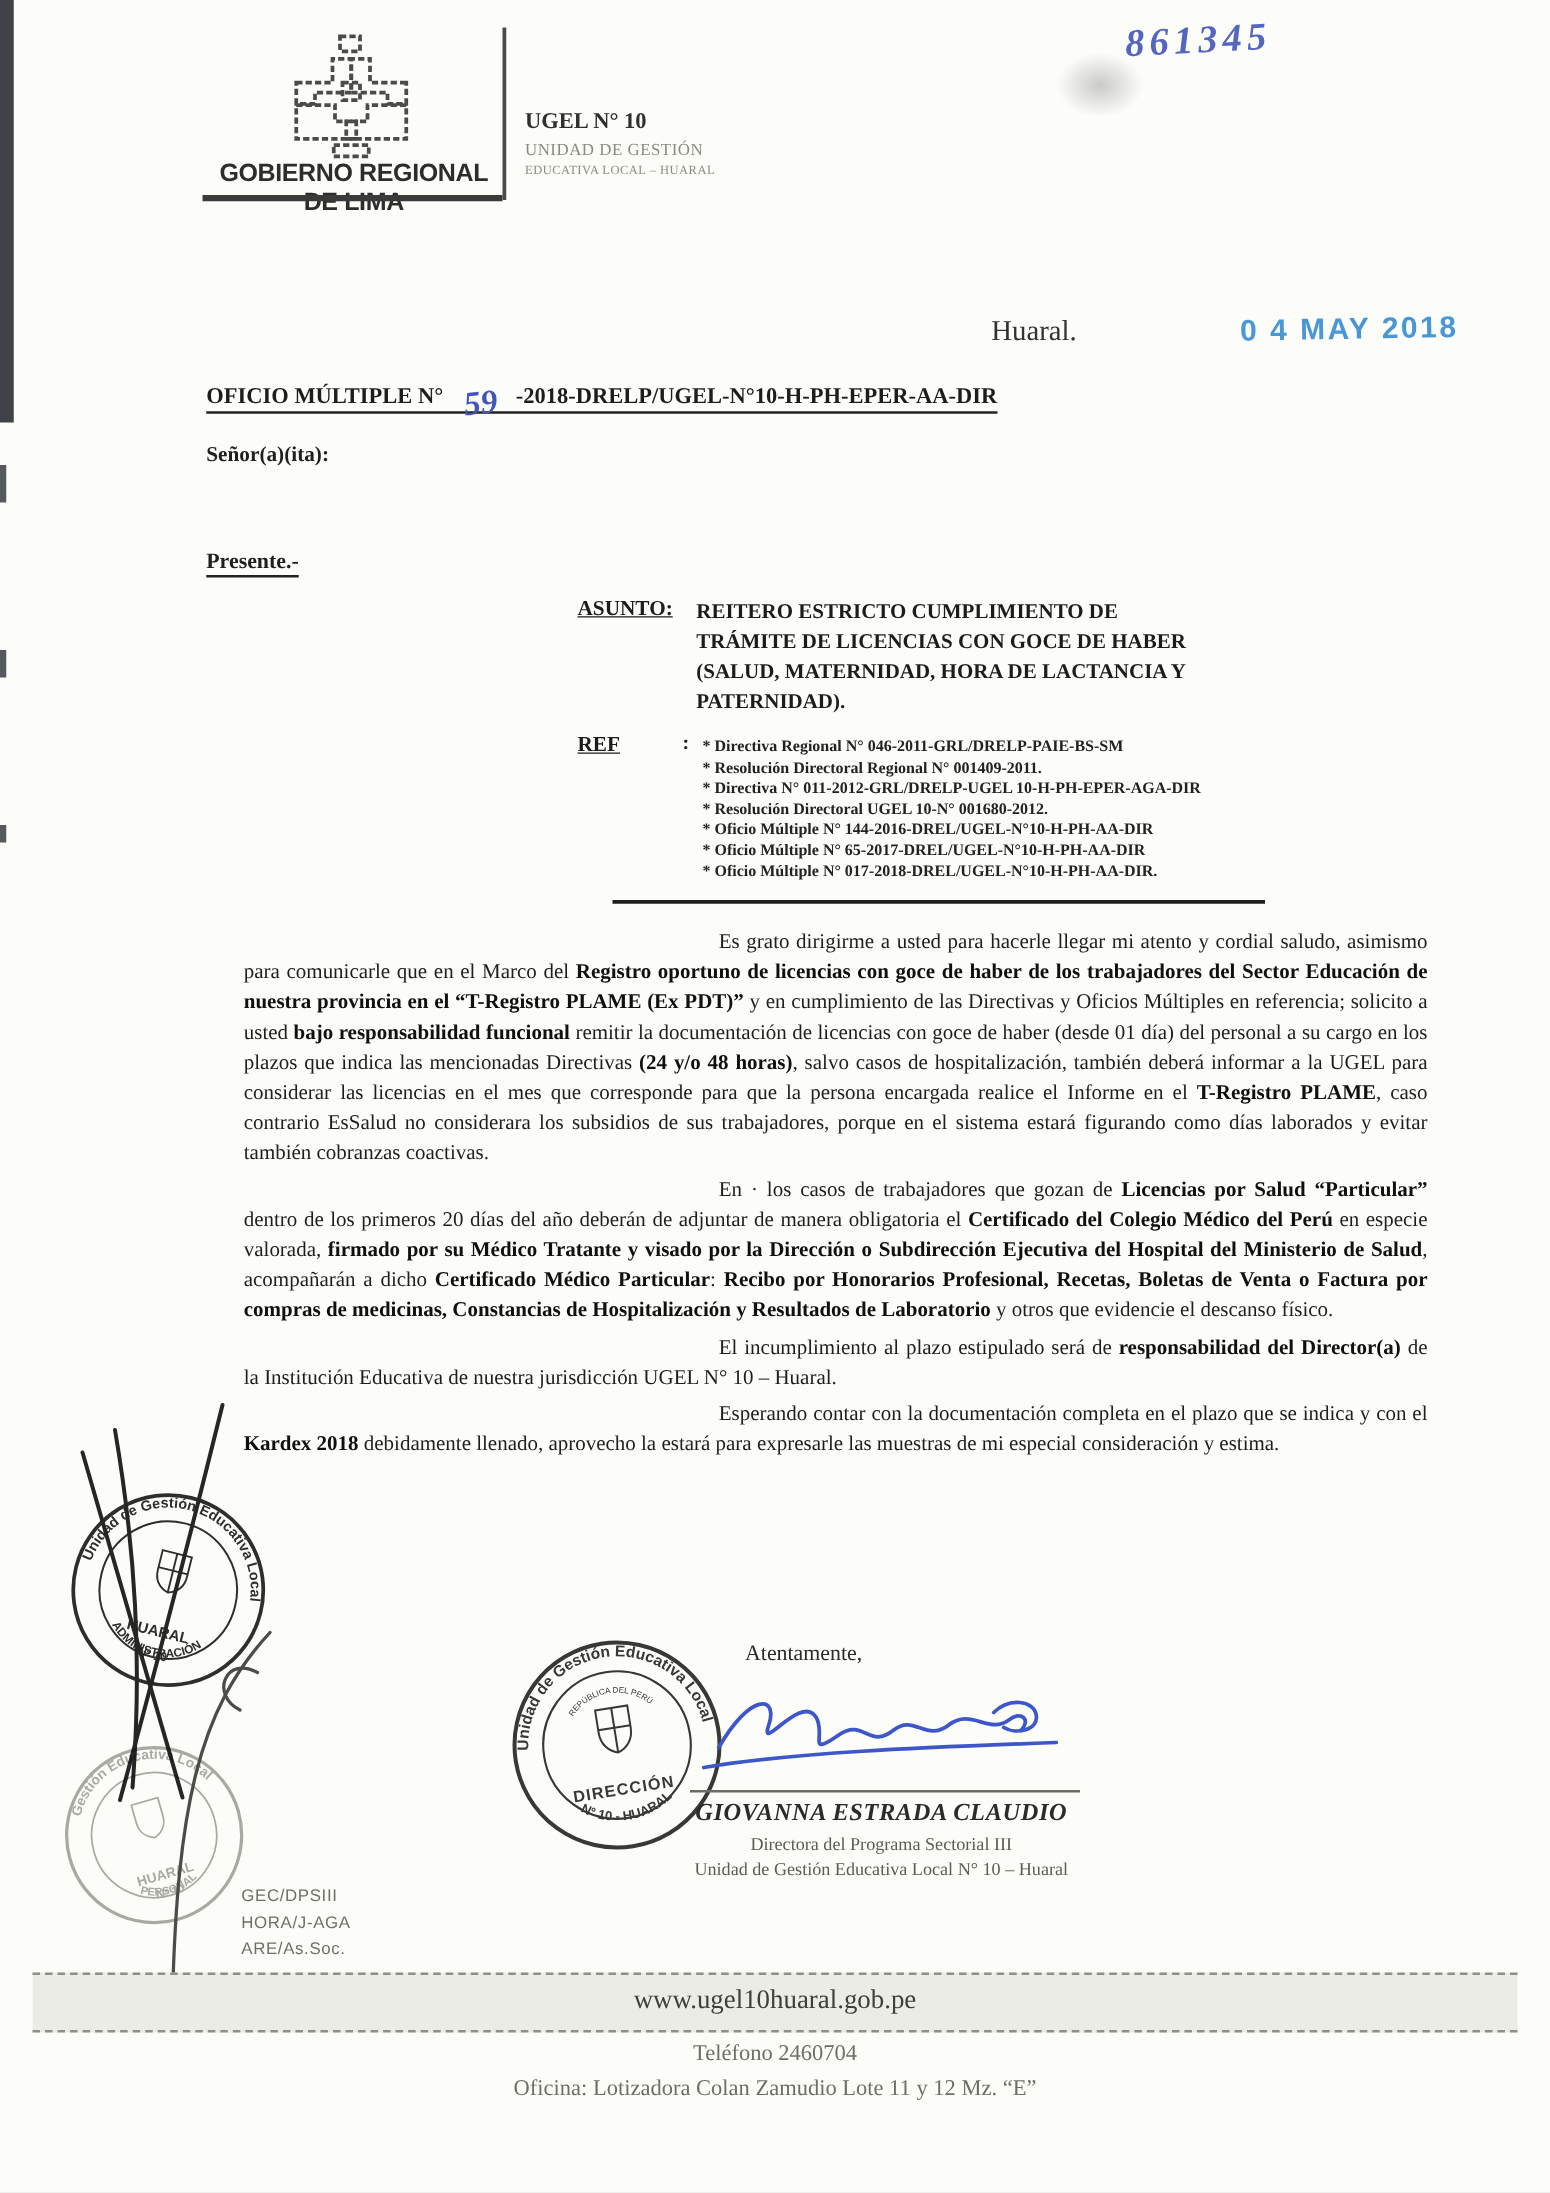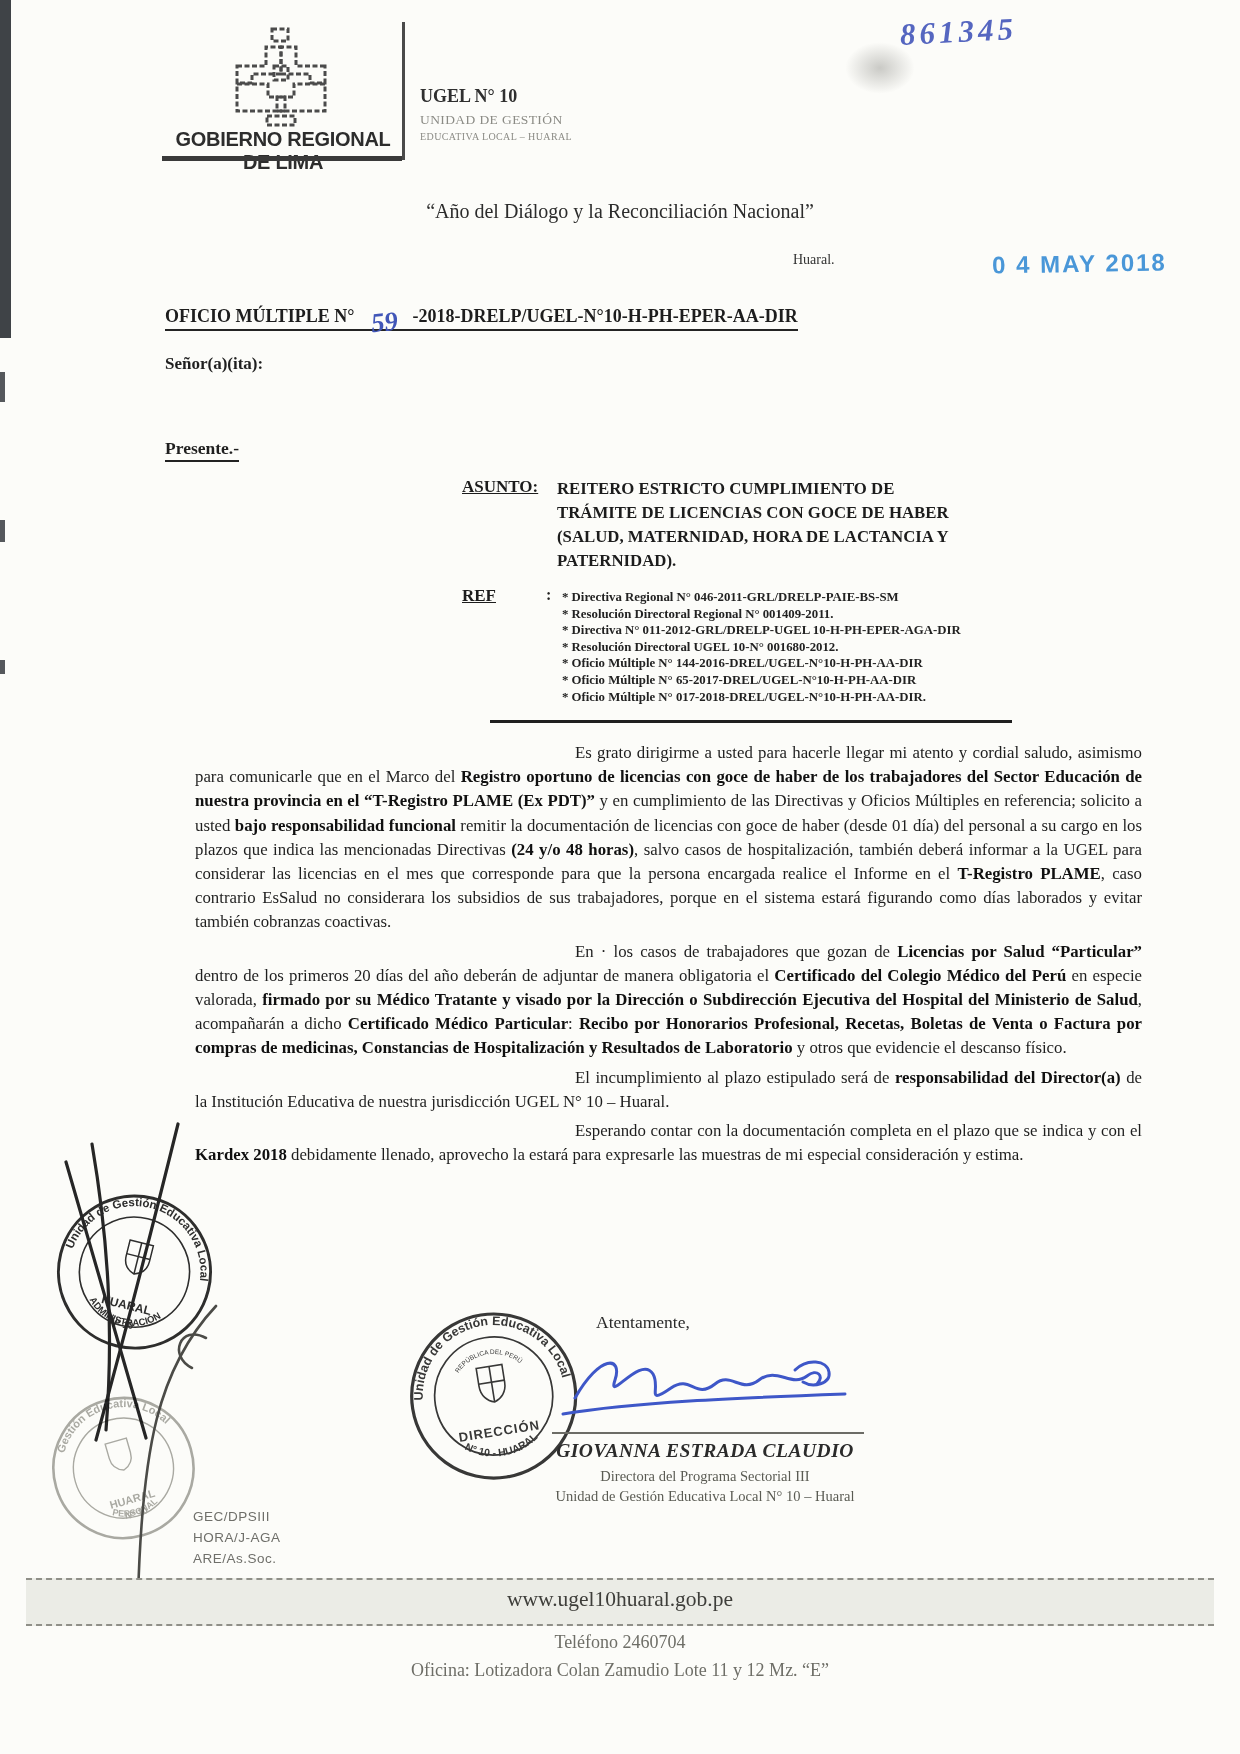--- a/index.html
+++ b/index.html
@@ -20,21 +20,21 @@
   .vdiv{left:402px;top:22px;width:3px;height:138px;background:#4a4a4a;}
   .ugel-title{left:420px;top:86px;font-weight:bold;font-size:18px;color:#2f2f2f;}
   .ugel-sub1{left:420px;top:112px;font-size:13.5px;color:#8b8b85;letter-spacing:.4px;}
   .ugel-sub2{left:420px;top:131px;font-size:10px;color:#8b8b85;letter-spacing:.4px;}
   
   .hand-number{left:900px;top:14px;font-size:31px;color:#5566c0;font-style:italic;
                letter-spacing:4px;transform:rotate(-3deg);font-weight:bold;}
   .date-stamp{left:992px;top:250px;font-family:"Liberation Sans","DejaVu Sans",sans-serif;
               font-weight:bold;font-size:24px;color:#4a97d8;letter-spacing:2px;transform:rotate(-1deg);}
   .motto{left:0;top:200px;width:1240px;text-align:center;font-size:20px;color:#2c2c2c;}
-  .place{left:793px;top:252px;font-size:14px;color:#333;text-align:center;}
+  .place{left:793px;top:252px;font-size:23px;color:#333;text-align:center;}
   
   .oficio-line{left:165px;top:306px;font-weight:bold;font-size:18px;color:#1d1d1d;
                border-bottom:2.5px solid #242424;display:inline-flex;align-items:flex-end;padding-bottom:2px;}
   .oficio-num{display:inline-block;width:58px;text-align:center;font-size:27px;color:#4156b8;
               font-style:italic;font-weight:bold;transform:rotate(-6deg) translateY(4px);line-height:18px;}
   .salutation{left:165px;top:354px;font-weight:bold;font-size:17px;}
   .addressee{left:165px;top:379px;font-weight:bold;font-size:17px;}
   .presente{left:165px;top:438px;font-weight:bold;font-size:17.5px;border-bottom:2px solid #222;padding-bottom:1px;}
   
   .asunto-label,.ref-label{font-weight:bold;font-size:17px;text-decoration:underline;color:#1c1c1c;}
@@ -94,21 +94,20 @@
   </div>
   <div class="abs org-name">GOBIERNO REGIONAL DE LIMA</div>
   <div class="abs org-underline"></div>
   <div class="abs vdiv"></div>
   <div class="abs ugel-title">UGEL N° 10</div>
   <div class="abs ugel-sub1">UNIDAD DE GESTIÓN</div>
   <div class="abs ugel-sub2">EDUCATIVA LOCAL – HUARAL</div>
 
   <div class="abs hand-number">861345</div>
 
-  <div class="abs motto">“Año del Diálogo y la Reconciliación Nacional”</div>
   <div class="abs place">Huaral.</div>
   <div class="abs date-stamp">0 4 MAY 2018</div>
 
   <div class="abs oficio-line">
     <span>OFICIO MÚLTIPLE N°</span>
     <span class="oficio-num">59</span>
     <span>-2018-DRELP/UGEL-N°10-H-PH-EPER-AA-DIR</span>
   </div>
 
   <div class="abs salutation">Señor(a)(ita):</div>

